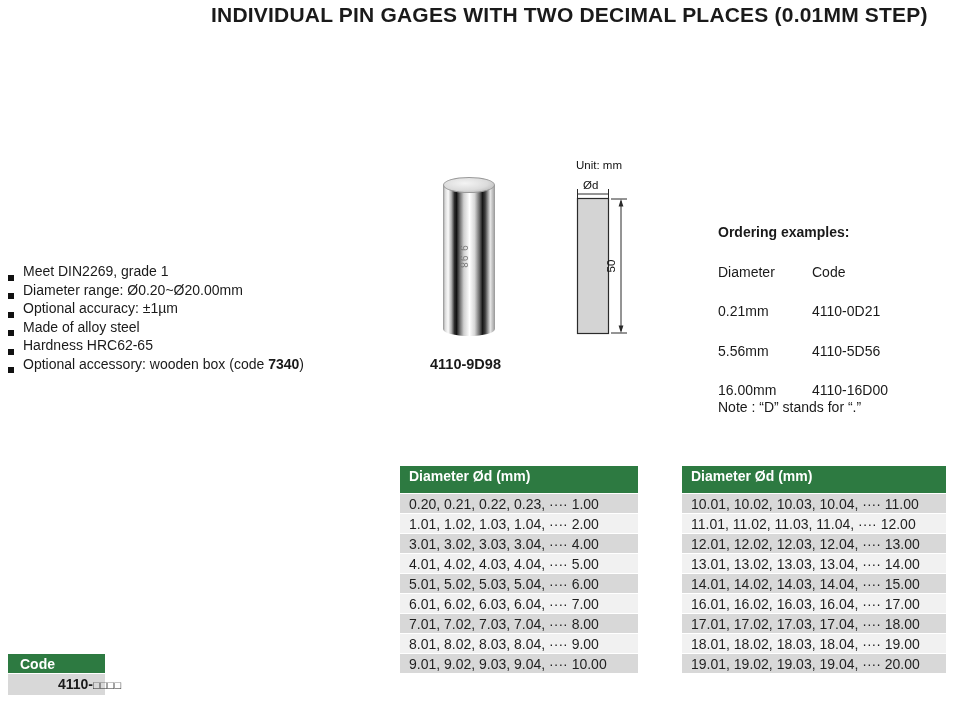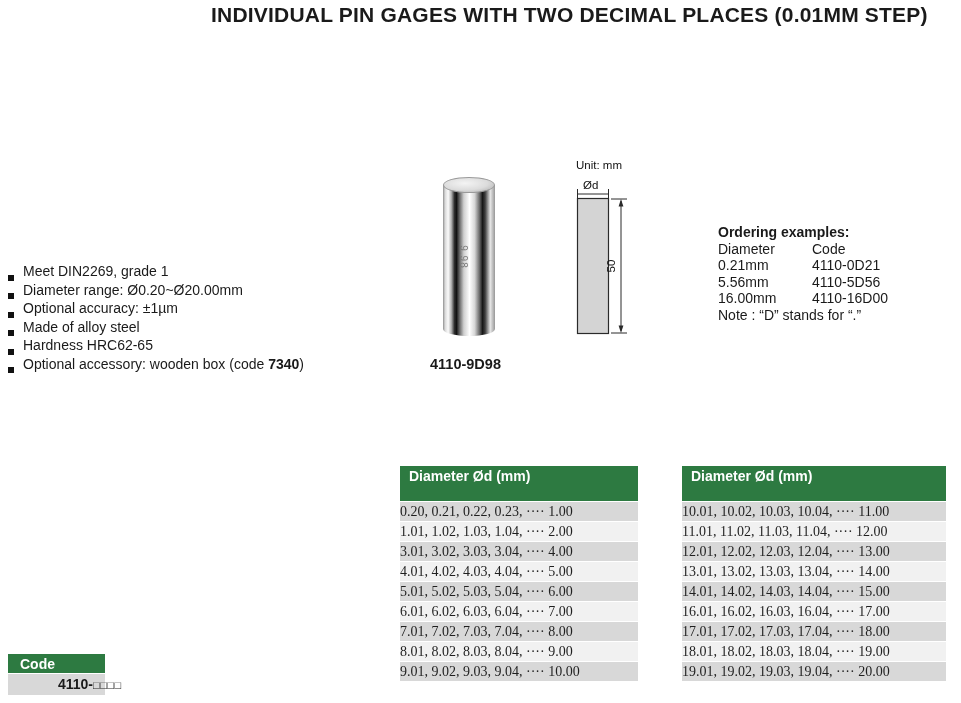--- a/index.html
+++ b/index.html
@@ -37,31 +37,31 @@
 
   
   .diagram{position:absolute;left:563px;top:158px;}
   .diagram line, .diagram rect{stroke:#2a2a2a;}
   .dtext{font-family:"Liberation Sans",sans-serif;font-size:11.5px;fill:#111;}
 
   
   .ordering{position:absolute;left:718px;top:224px;font-size:14px;}
   .ord-title{font-weight:700;line-height:17px;}
   .ord-row{line-height:16.4px;white-space:nowrap;}
-  .ord-row .c1{display:inline-block;width:94px;}
+  .ord-row .c1{display:inline-block;width:94px;margin-top:23px;}
   .ord-note{line-height:16.4px;white-space:nowrap;}
 
   
   .dtable{position:absolute;top:466px;}
   .dtable.left{left:400px;width:238px;}
   .dtable.right{left:682px;width:264px;}
   .thead{background:var(--green);color:#fff;font-weight:700;font-size:14px;
-    height:36px;line-height:20px;padding-left:9px;border-bottom:1px solid #fff;}
-  .rows .trow{height:20px;line-height:20px;font-size:14px;
-    border-bottom:1px solid #fff;white-space:nowrap;color:#1f1f1f;font-family:Liberation Serif, serif;}
+    height:28px;line-height:20px;padding-left:9px;border-bottom:1px solid #fff;}
+  .rows .trow{height:20px;line-height:20px;font-size:14px;padding-left:9px;
+    border-bottom:1px solid #fff;white-space:nowrap;color:#1f1f1f;}
   .rows .trow:nth-of-type(odd){background:var(--row-dark);}
   .rows .trow:nth-of-type(even){background:var(--row-light);}
 
   
   .codeblock{position:absolute;left:8px;top:654px;width:97px;}
   .codehead{background:var(--green);color:#fff;font-weight:700;font-size:14px;
     height:20px;line-height:20px;padding-left:12px;border-bottom:1px solid #fff;}
   .codeval{background:var(--row-dark);height:21px;line-height:21px;padding-left:14px;
     font-size:14px;white-space:nowrap;}
   .codeval b{font-weight:700;margin-left:36px;}

